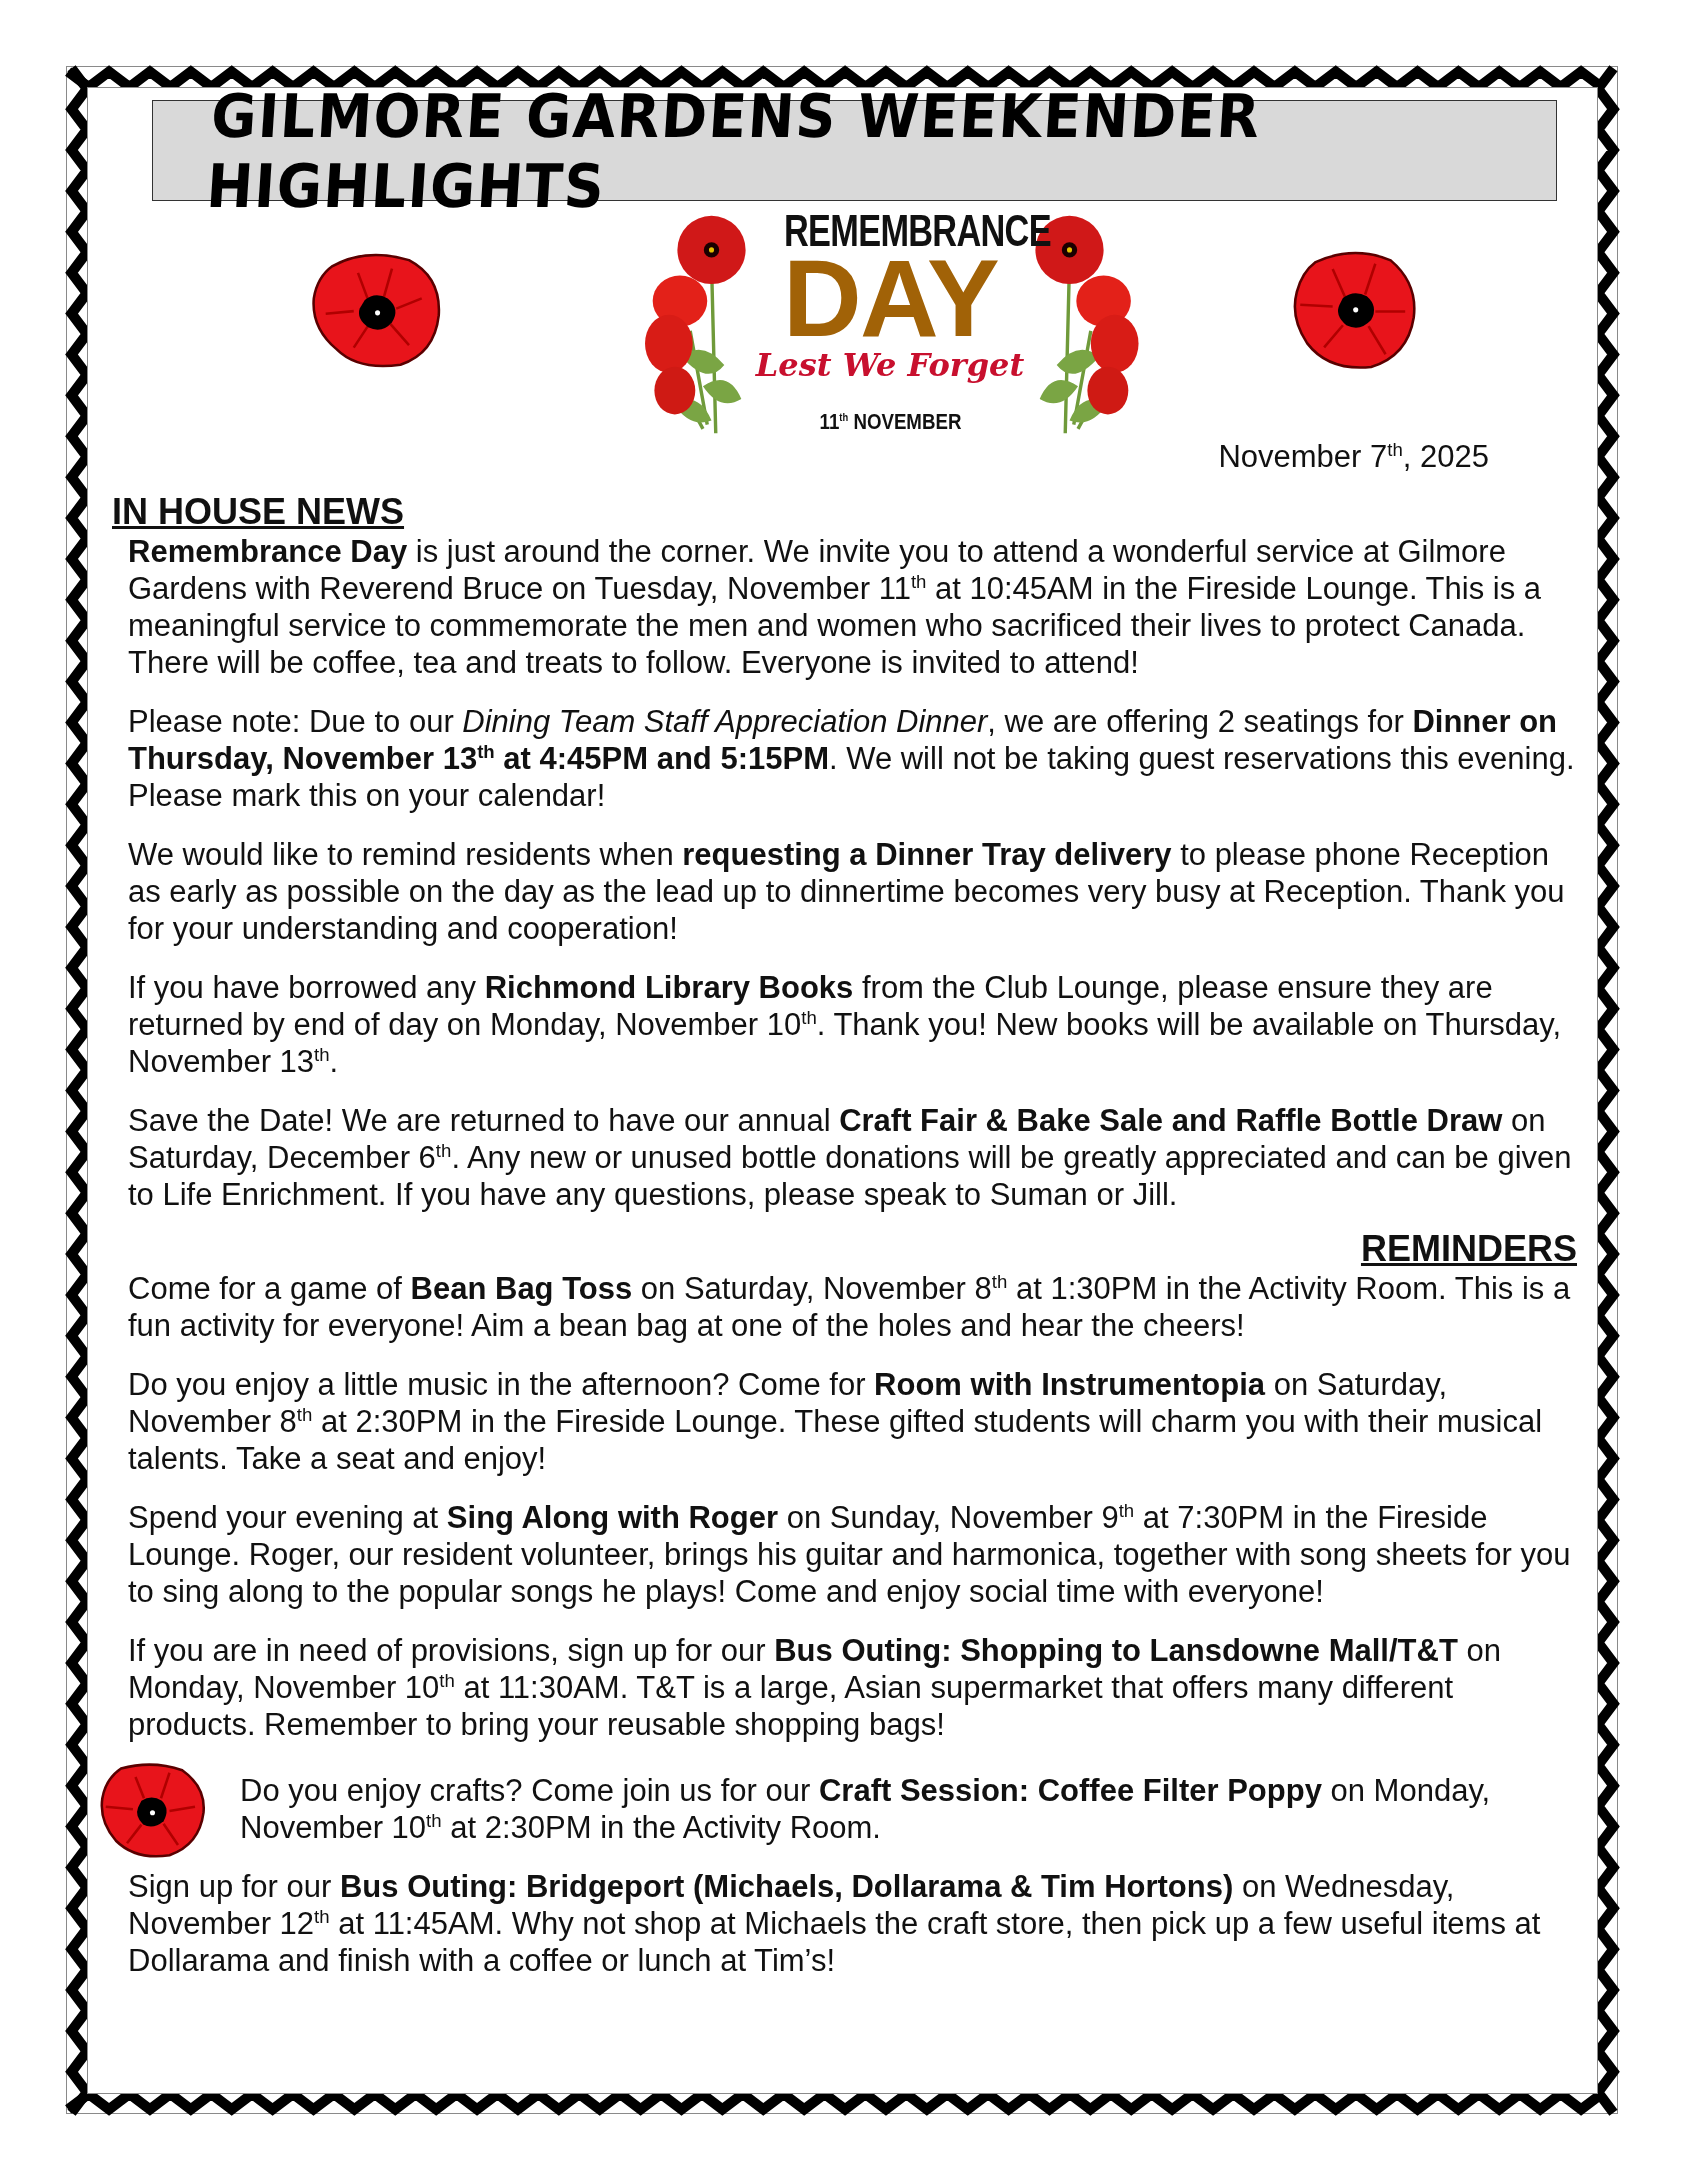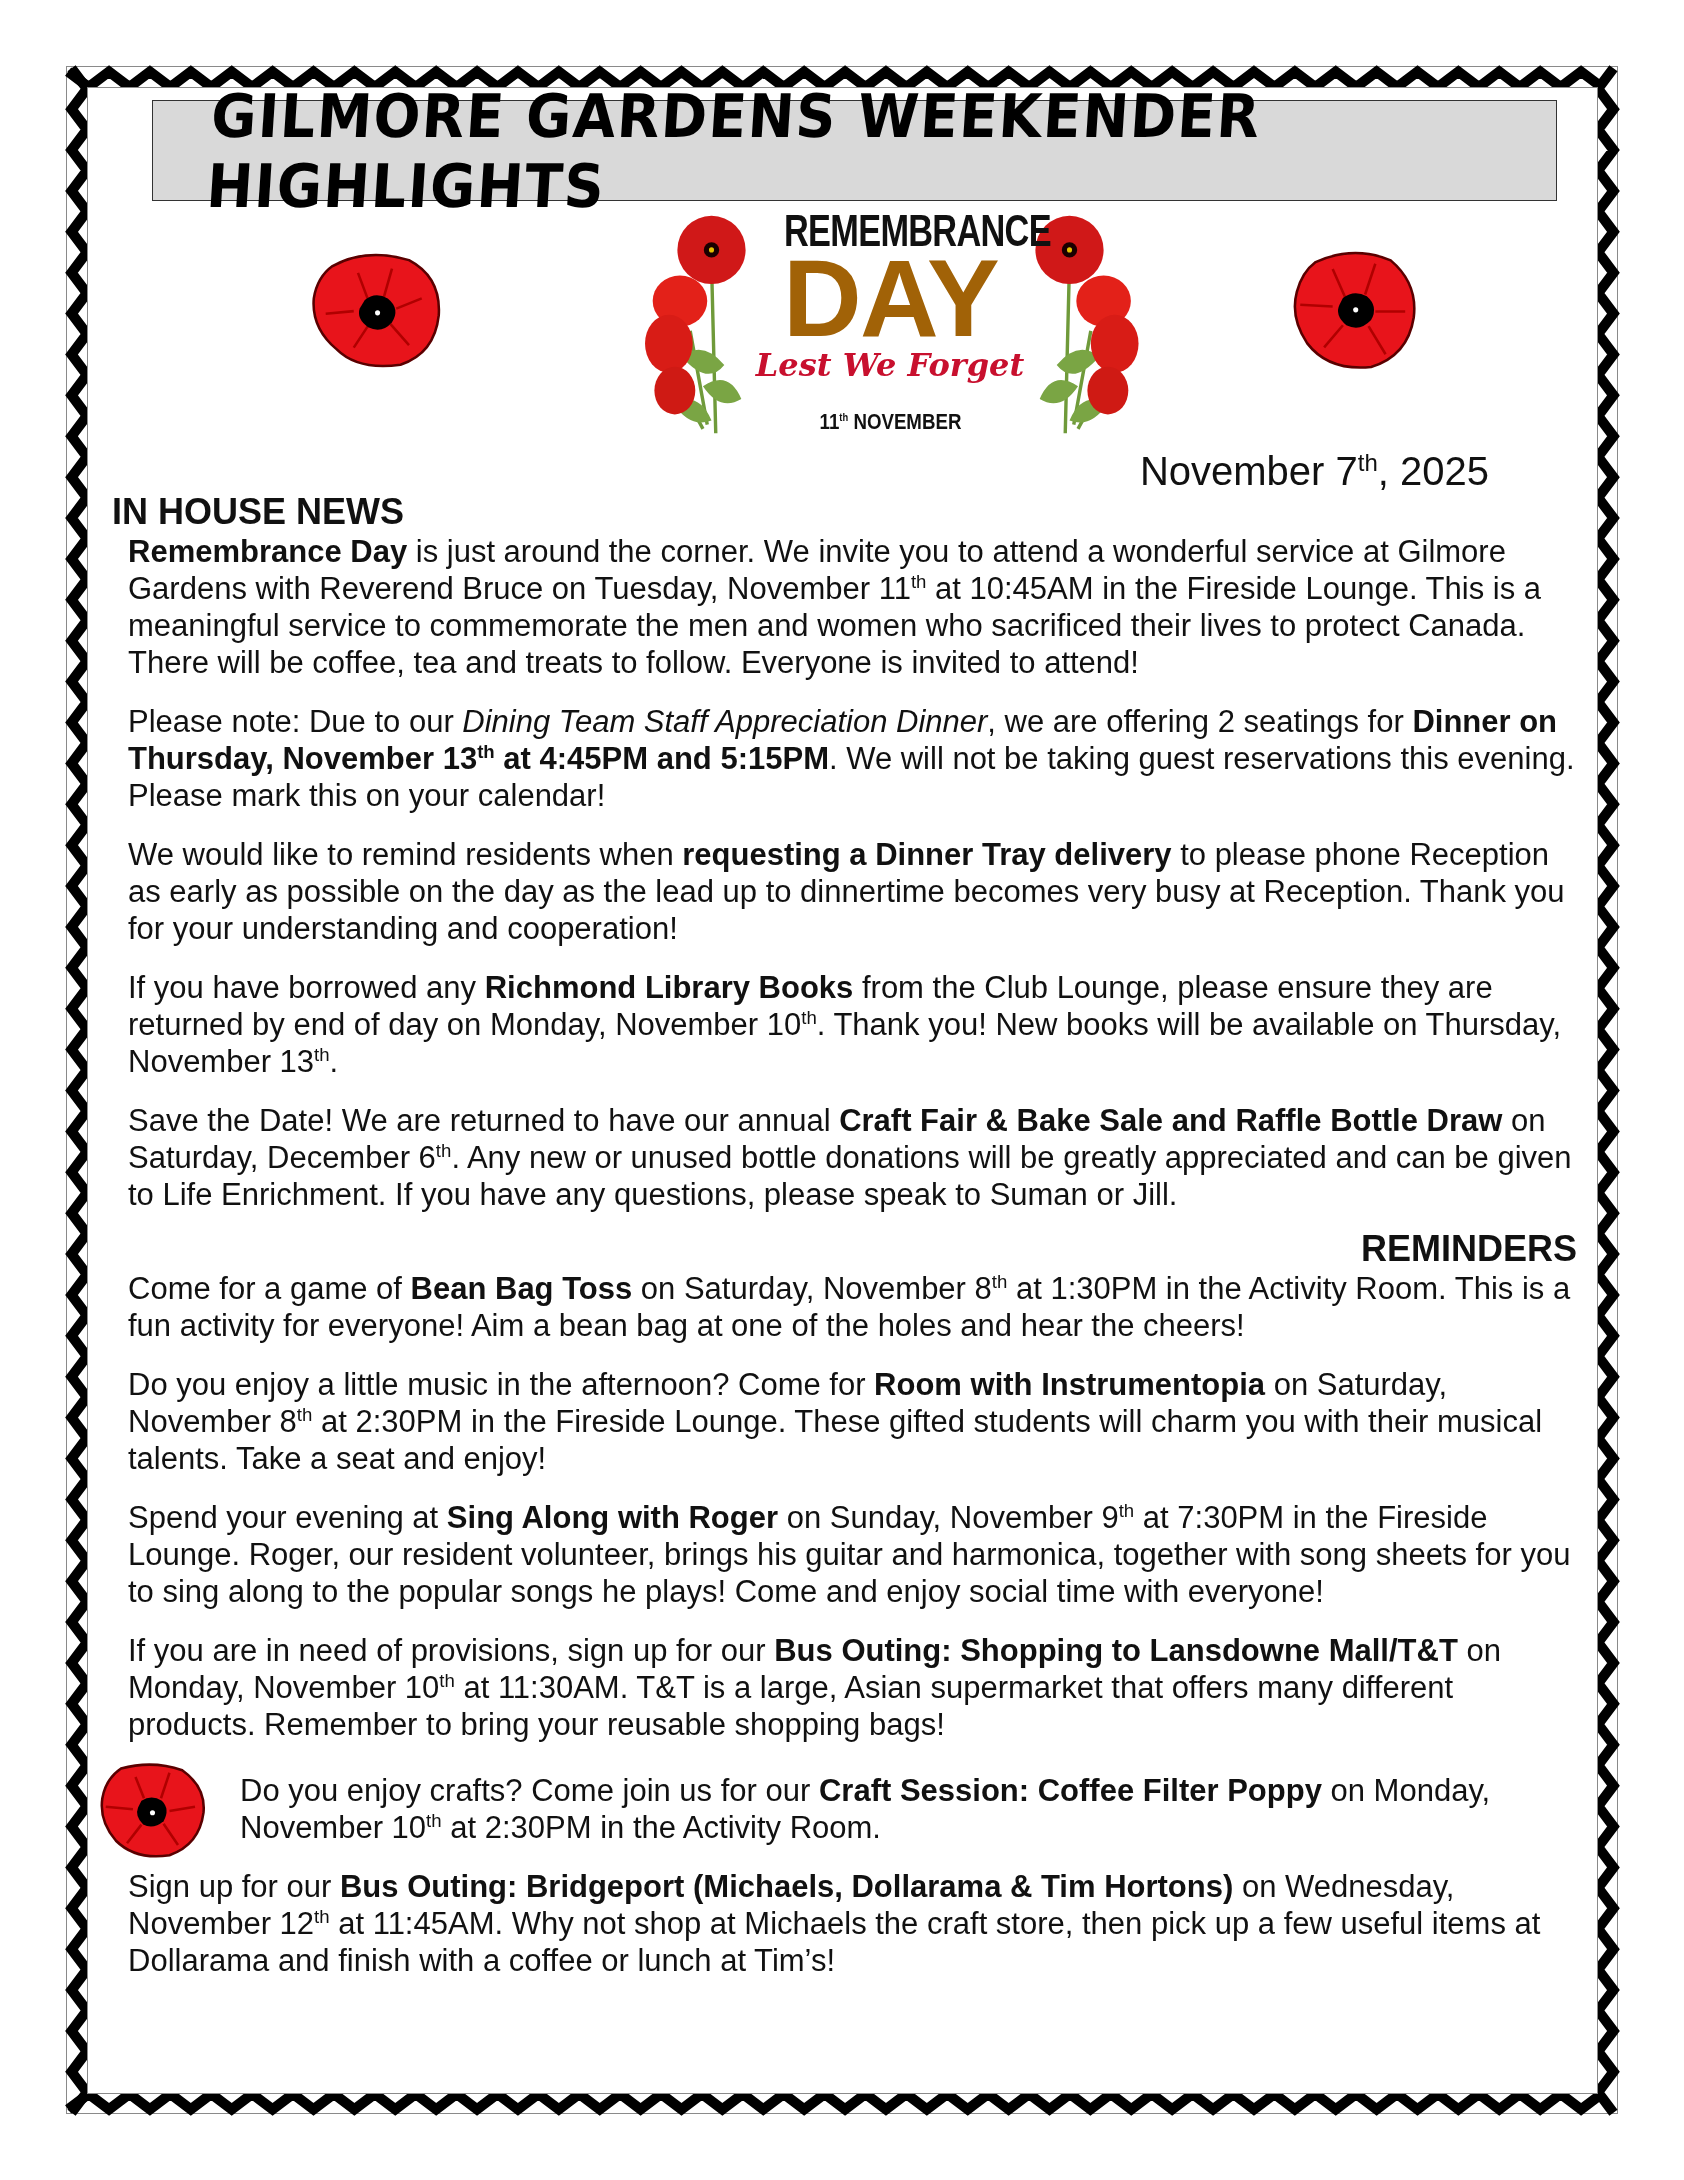--- a/index.html
+++ b/index.html
@@ -23,23 +23,23 @@
   .banner-text-2 { position:absolute; left:132px; top:41px; width:273px; text-align:center;
                    font-family:"Liberation Sans", sans-serif; font-weight:bold; font-size:109px;
                    line-height:1; color:#a16207; letter-spacing:-1.7px; }
   .banner-text-3 { position:absolute; left:119px; top:143px; width:298px; text-align:center;
                    font-family:"DejaVu Serif", serif; font-style:italic; font-weight:bold;
                    font-size:32px; color:#c8102e; }
   .banner-text-4 { position:absolute; left:132px; top:206px; width:273px; text-align:center;
                    font-family:"Liberation Sans", sans-serif; font-weight:bold; font-size:22px;
                    transform:scaleX(0.85); color:#111; }
   .banner-text-4 sup { font-size:11px; }
-  .date { position:absolute; right:196px; top:449px; font-size:40px; }
+  .date { position:absolute; right:196px; top:439px; font-size:31px; }
   .content { position:absolute; left:112px; top:490px; width:1465px; }
-  h2 { margin:0; font-size:36px; font-weight:bold; line-height:43px; }
+  h2 { margin:0; font-size:36px; font-weight:bold; line-height:43px;text-decoration:underline; }
   p { margin:0 0 22px 16px; font-size:31px; line-height:37px; }
   sup { font-size:0.6em; line-height:0; vertical-align:super; }
   .h2-reminders { margin-top:-1.7px;text-align:right; }
   .craft-row { position:relative; padding-left:112px; }
   .craft-poppy { position:absolute; left:-15.3px; top:-12px; }
 </style>
 </head>
 <body>
 
 <div class="frame-outer"></div>

